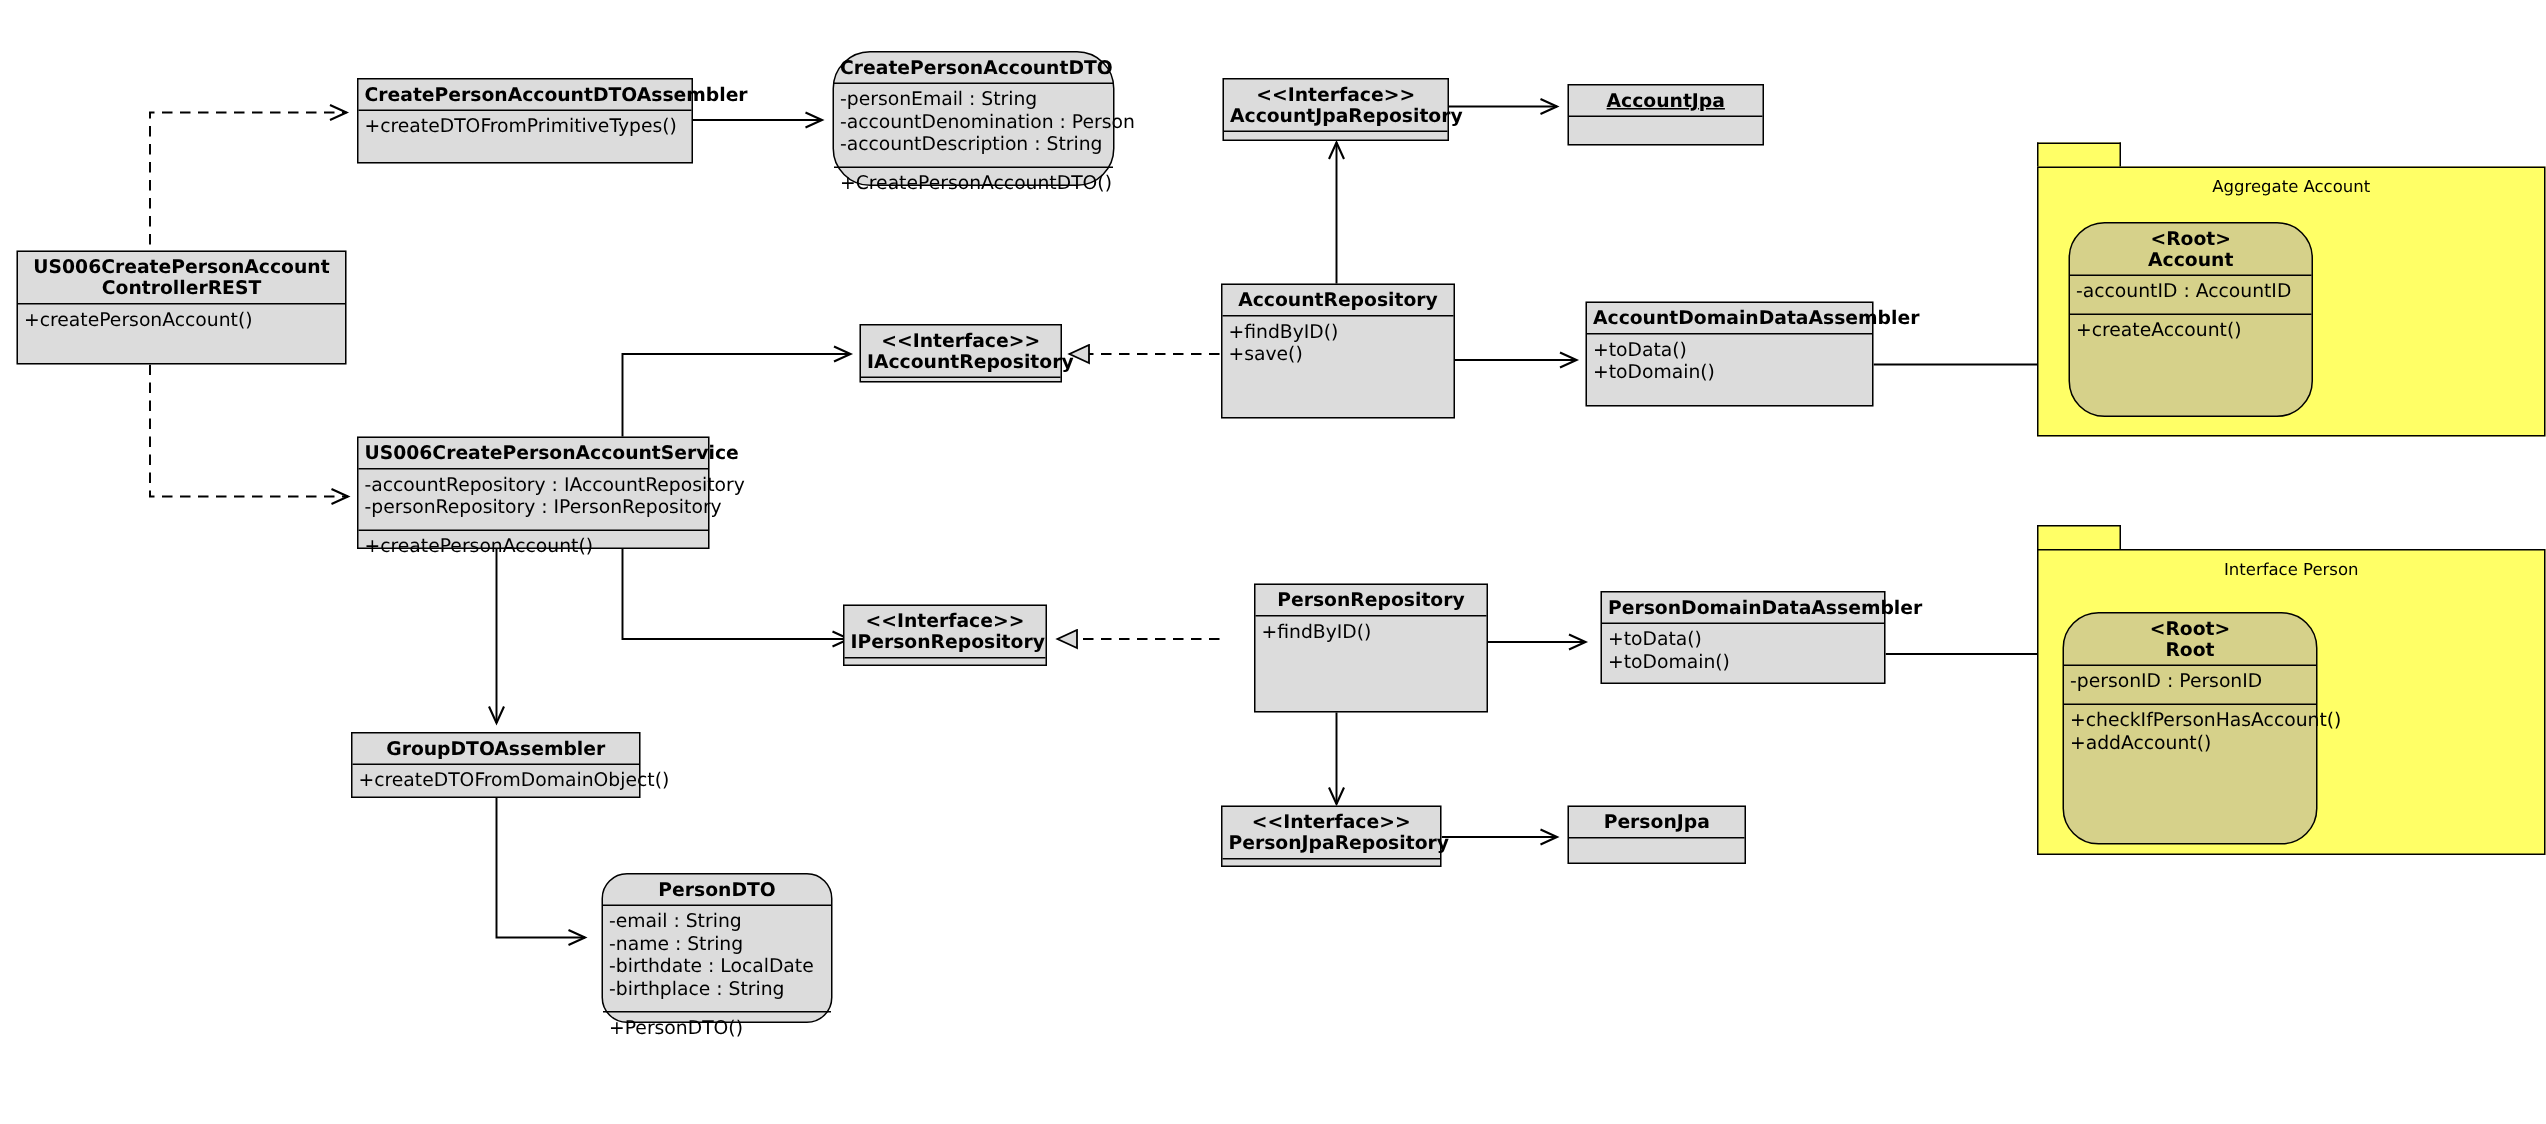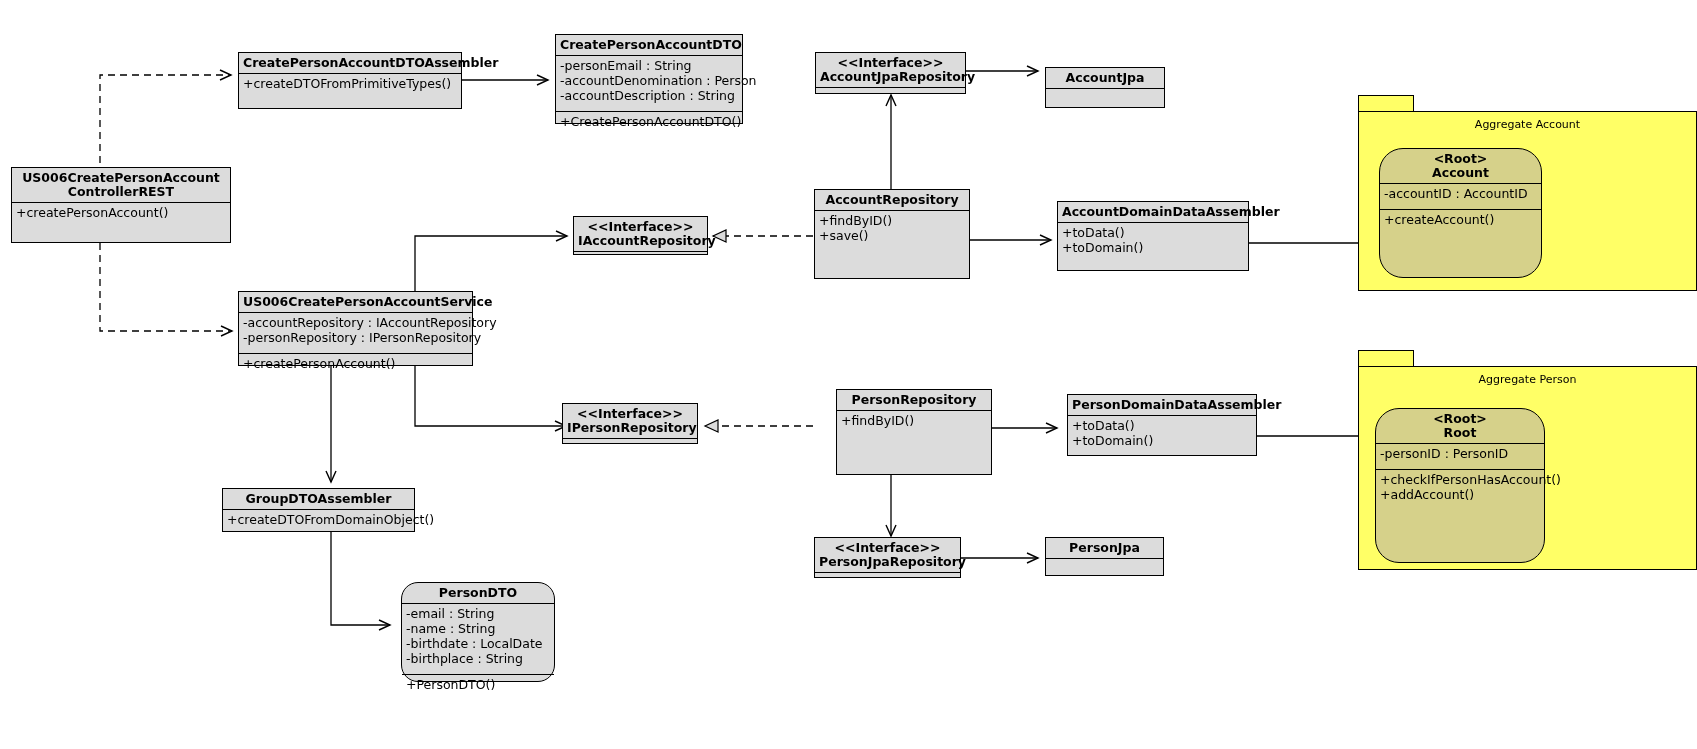--- a/index.html
+++ b/index.html
@@ -125,62 +125,62 @@
   <div class="pkg" style="left:1358px;top:95px;width:339px;height:196px;">
     <div class="tab"></div>
     <div class="body">
       <div class="pkgtitle">Aggregate Account</div>
     </div>
   </div>
 
   <div class="pkg" style="left:1358px;top:350px;width:339px;height:220px;">
     <div class="tab"></div>
     <div class="body">
-      <div class="pkgtitle">Aggregate Person</div>
+      <div class="pkgtitle">Interface Person</div>
     </div>
   </div>
 
   <div class="uml" style="left:11px;top:167px;width:220px;height:76px;">
     <div class="hdr">
       <span>US006CreatePersonAccount</span><br>
       <span>ControllerREST</span>
     </div>
     <div class="sec filler">
       <div class="row">+createPersonAccount()</div>
     </div>
   </div>
 
   <div class="uml" style="left:238px;top:52px;width:224px;height:57px;">
     <div class="hdr">CreatePersonAccountDTOAssembler</div>
     <div class="sec filler">
       <div class="row">+createDTOFromPrimitiveTypes()</div>
     </div>
   </div>
 
-  <div class="uml" style="left:555px;top:34px;width:188px;height:90px;">
+  <div class="uml" style="left:555px;top:34px;width:188px;height:90px;border-radius:25px;">
     <div class="hdr">CreatePersonAccountDTO</div>
     <div class="sec">
       <div class="row">-personEmail : String</div>
       <div class="row">-accountDenomination : Person</div>
       <div class="row">-accountDescription : String</div>
     </div>
     <div class="sec filler">
       <div class="row">+CreatePersonAccountDTO()</div>
     </div>
   </div>
 
   <div class="uml" style="left:815px;top:52px;width:151px;height:42px;">
     <div class="hdr">
       <span class="stereo">&lt;&lt;Interface&gt;&gt;</span>
       <span>AccountJpaRepository</span>
     </div>
     <div class="sec empty filler"></div>
   </div>
 
-  <div class="uml" style="left:1045px;top:67px;width:120px;height:41px;">
+  <div class="uml" style="left:1045px;top:56px;width:131px;height:41px;text-decoration:underline;">
     <div class="hdr">AccountJpa</div>
     <div class="sec empty filler"></div>
   </div>
 
   <div class="uml" style="left:814px;top:189px;width:156px;height:90px;">
     <div class="hdr">AccountRepository</div>
     <div class="sec filler">
       <div class="row">+findByID()</div>
       <div class="row">+save()</div>
     </div>
@@ -242,21 +242,21 @@
       <span>PersonJpaRepository</span>
     </div>
     <div class="sec empty filler"></div>
   </div>
 
   <div class="uml" style="left:1045px;top:537px;width:119px;height:39px;">
     <div class="hdr">PersonJpa</div>
     <div class="sec empty filler"></div>
   </div>
 
-  <div class="uml" style="left:222px;top:488px;width:193px;height:44px;">
+  <div class="uml" style="left:234px;top:488px;width:193px;height:44px;">
     <div class="hdr">GroupDTOAssembler</div>
     <div class="sec filler">
       <div class="row">+createDTOFromDomainObject()</div>
     </div>
   </div>
 
   <div class="uml" style="left:401px;top:582px;width:154px;height:100px;border-radius:17px;">
     <div class="hdr">PersonDTO</div>
     <div class="sec">
       <div class="row">-email : String</div>

